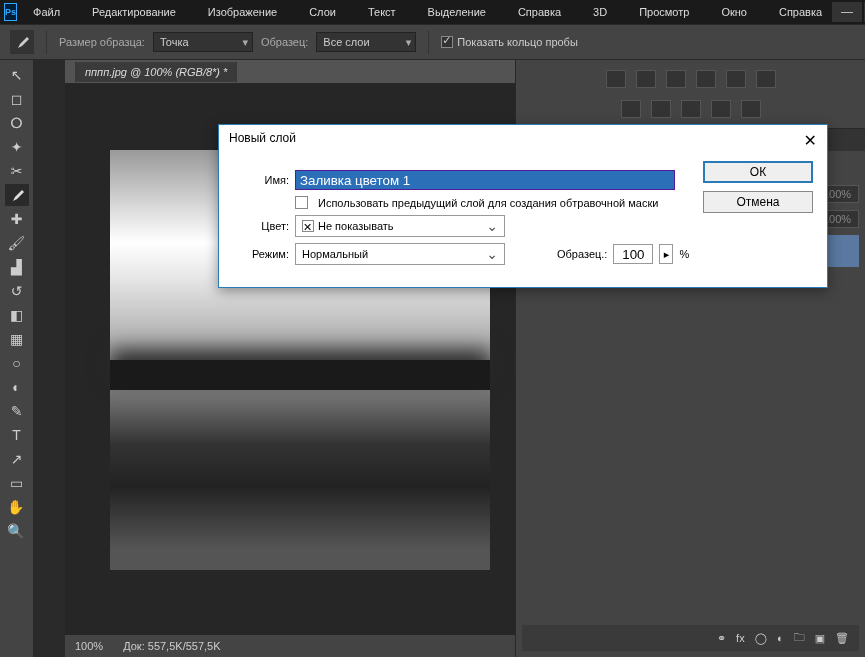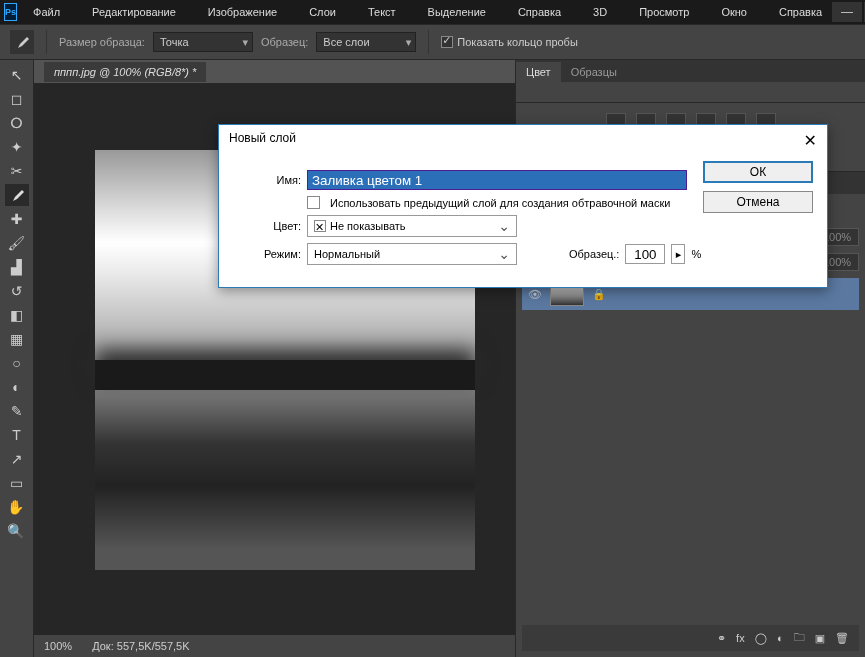--- a/index.html
+++ b/index.html
@@ -23,21 +23,21 @@
   .divider { width:1px; height:24px; background:#333; margin:0 4px;}
   .chk { width:12px; height:12px; border:1px solid #888; background:#333; display:inline-block; position:relative; margin-right:4px; }
   .chk.checked::after { content:"✓"; position:absolute; top:-3px; left:0; color:#ccc; font-size:11px;}
   
   
   .main { display:flex; height: calc(100% - 24px - 36px); }
   .toolbox { width:34px; background:#444; border-right:1px solid #282828; display:flex; flex-direction:column; padding:4px 0; gap:2px; align-items:center;}
   .tbx { width:24px; height:22px; display:flex; align-items:center; justify-content:center; color:#ccc; font-size:14px; cursor:default;}
   .tbx.active { background:#2a2a2a; }
   
-  .center { flex:1; display:flex; flex-direction:column; background:#2a2a2a; position:relative;}
+  .center { flex:1; display:flex; flex-direction:column; background:#2a2a2a; position:relative;padding-left:31px;}
   .doc-tab { height:24px; background:#535353; display:flex; align-items:center; padding:0 10px; border-bottom:1px solid #282828;}
   .doc-tab-inner { background:#3a3a3a; padding:4px 10px; color:#ddd; font-style:italic;}
   .canvas-area { flex:1; display:flex; align-items:center; justify-content:center; background:#262626; position:relative; overflow:hidden;}
   .canvas-img { width:380px; height:420px; background: linear-gradient(#999 0%, #e0e0e0 15%, #fff 22%, #e8e8e8 30%, #c4c4c4 40%, #888 55%, #333 70%, #222 80%, #555 95%); position:relative; margin-left:20px;}
   .canvas-img::before { content:""; position:absolute; top:50%; left:0; right:0; height:30px; background:#1a1a1a; box-shadow: 0 -10px 20px #2a2a2a;}
   .statusbar { height:22px; background:#444; display:flex; align-items:center; padding:0 10px; gap:20px; color:#ccc;}
   
   .panels { width:350px; background:#444; border-left:1px solid #282828; display:flex; flex-direction:column;}
   .panel-tabs { display:flex; background:#333; height:22px; align-items:flex-end;}
   .panel-tab { padding:4px 10px; color:#999; cursor:default; font-size:11px;}
@@ -57,21 +57,21 @@
   .eye { color:#ccc;}
   .thumb { width:34px; height:24px; background:linear-gradient(#eee 0%, #888 60%, #333 100%); border:1px solid #888;}
   .layer-name { flex:1; color:#eee; font-style:italic;}
   .lock { color:#ccc;}
   .layer-footer { margin-top:auto; height:26px; background:#3a3a3a; display:flex; align-items:center; justify-content:flex-end; gap:10px; padding:0 10px;}
   
   
   .dialog { position:absolute; top:124px; left:218px; width:610px; background:#fff; border:1px solid #2a7ab8; box-shadow:0 3px 12px rgba(0,0,0,.4); color:#000;}
   .dlg-title { display:flex; justify-content:space-between; padding:6px 10px; font-size:12px;}
   .dlg-body { padding:8px 14px 16px 14px;}
-  .dlg-row { display:flex; align-items:center; margin:6px 16px; gap:6px;}
+  .dlg-row { display:flex; align-items:center; margin:6px 4px; gap:6px;}
   .dlg-label { width:52px; text-align:right; color:#000;}
   .dlg-input { flex:1; height:20px; border:1px solid #4c1d95; padding:4px 4px; background:#2a6fb8; color:#fff; }
   .dlg-select { height:22px; border:1px solid #999; padding:2px 22px 2px 6px; position:relative; background:#fff; color:#000; display:flex; align-items:center;}
   .dlg-select::after { content:"⌄"; position:absolute; right:6px; font-size:14px; color:#555;}
   .dlg-check { width:13px; height:13px; border:1px solid #888; margin-right:4px; display:inline-block;}
   .dlg-btn { width:110px; height:22px; border:1px solid #888; background:#efefef; display:flex; align-items:center; justify-content:center; font-size:12px; cursor:default;}
   .dlg-btn.primary { border:2px solid #2a7ab8;}
   .dlg-right { position:absolute; right:14px; top:36px; display:flex; flex-direction:column; gap:8px;}
   .closeX { font-size:16px; cursor:default;}
   .num-box { width:40px; height:20px; border:1px solid #999; text-align:center; padding:2px;}
@@ -160,27 +160,20 @@
       <span>100%</span>
       <span>
         <span>Док:</span>
         <span>557,5K/557,5K</span>
       </span>
     </div>
   </div>
 
   <div class="panels">
 
-    <div style="border-bottom:1px solid #282828;">
-      <div class="panel-tabs">
-        <div class="panel-tab on">Цвет</div>
-        <div class="panel-tab">Образцы</div>
-      </div>
-      <div class="panel-body" style="height:20px;"></div>
-    </div>
 
     <div style="border-bottom:1px solid #282828; padding:4px 0;">
       <div class="icon-row">
         <div class="mini-icon"></div>
         <div class="mini-icon"></div>
         <div class="mini-icon"></div>
         <div class="mini-icon"></div>
         <div class="mini-icon"></div>
         <div class="mini-icon"></div>
       </div>

